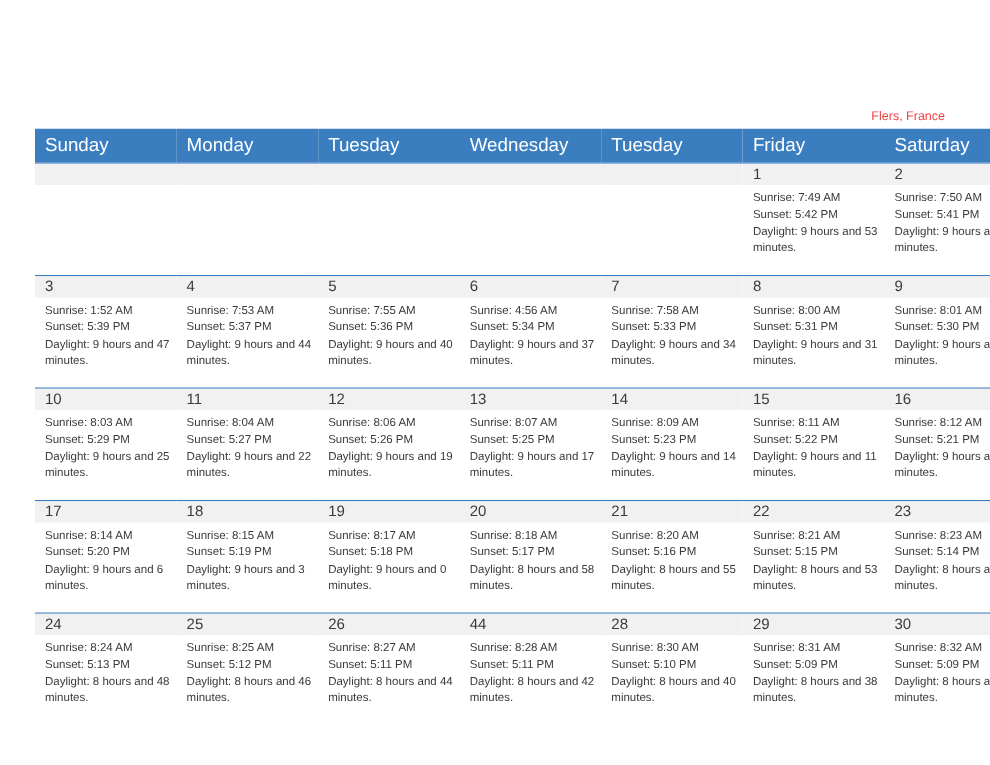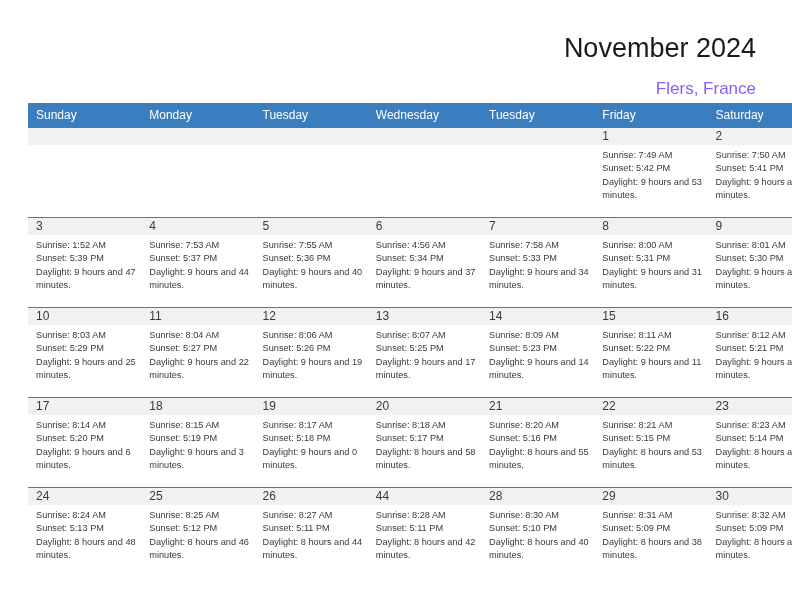--- a/index.html
+++ b/index.html
@@ -63,43 +63,43 @@
     right: 36px;
     top: 33px;
     font-size: 27px;
     color: #1a1a1a;
     text-align: right;
     white-space: nowrap;
   }
   .subtitle {
     position: absolute;
     right: 36px;
-    top: 79px;
-    font-size: 17px;
-    color: #8b5cf6;
+    top: 88px;
+    font-size: 10px;
+    color: #ef4444;
     text-align: right;
     white-space: nowrap;
   }
 
   
   .calendar {
     position: absolute;
     left: 28px;
     top: 103px;
     width: 737px;
   }
   table.cal {
     border-collapse: collapse;
     table-layout: fixed;
     width: 737px;
   }
   table.cal th {
     background: #3a7ebf;
     color: #ffffff;
-    font-size: 12px;
+    font-size: 15px;
     font-weight: normal;
     text-align: left;
     padding: 5px 0 5px 8px;
     height: 14px;
     border: none;
     width: 105.28px;
   }
   table.cal td {
     vertical-align: top;
     padding: 0;
@@ -137,21 +137,20 @@
   }
   .info div { white-space: nowrap; }
   .info .wrap { white-space: normal; }
 </style>
 </head>
 <body>
 
 <div class="page">
 
   <div class="header">
-    <div class="title">November 2024</div>
     <div class="subtitle">Flers, France</div>
   </div>
 
   <div class="calendar">
     <table class="cal">
       <thead>
         <tr>
           <th>Sunday</th>
           <th>Monday</th>
           <th>Tuesday</th>

